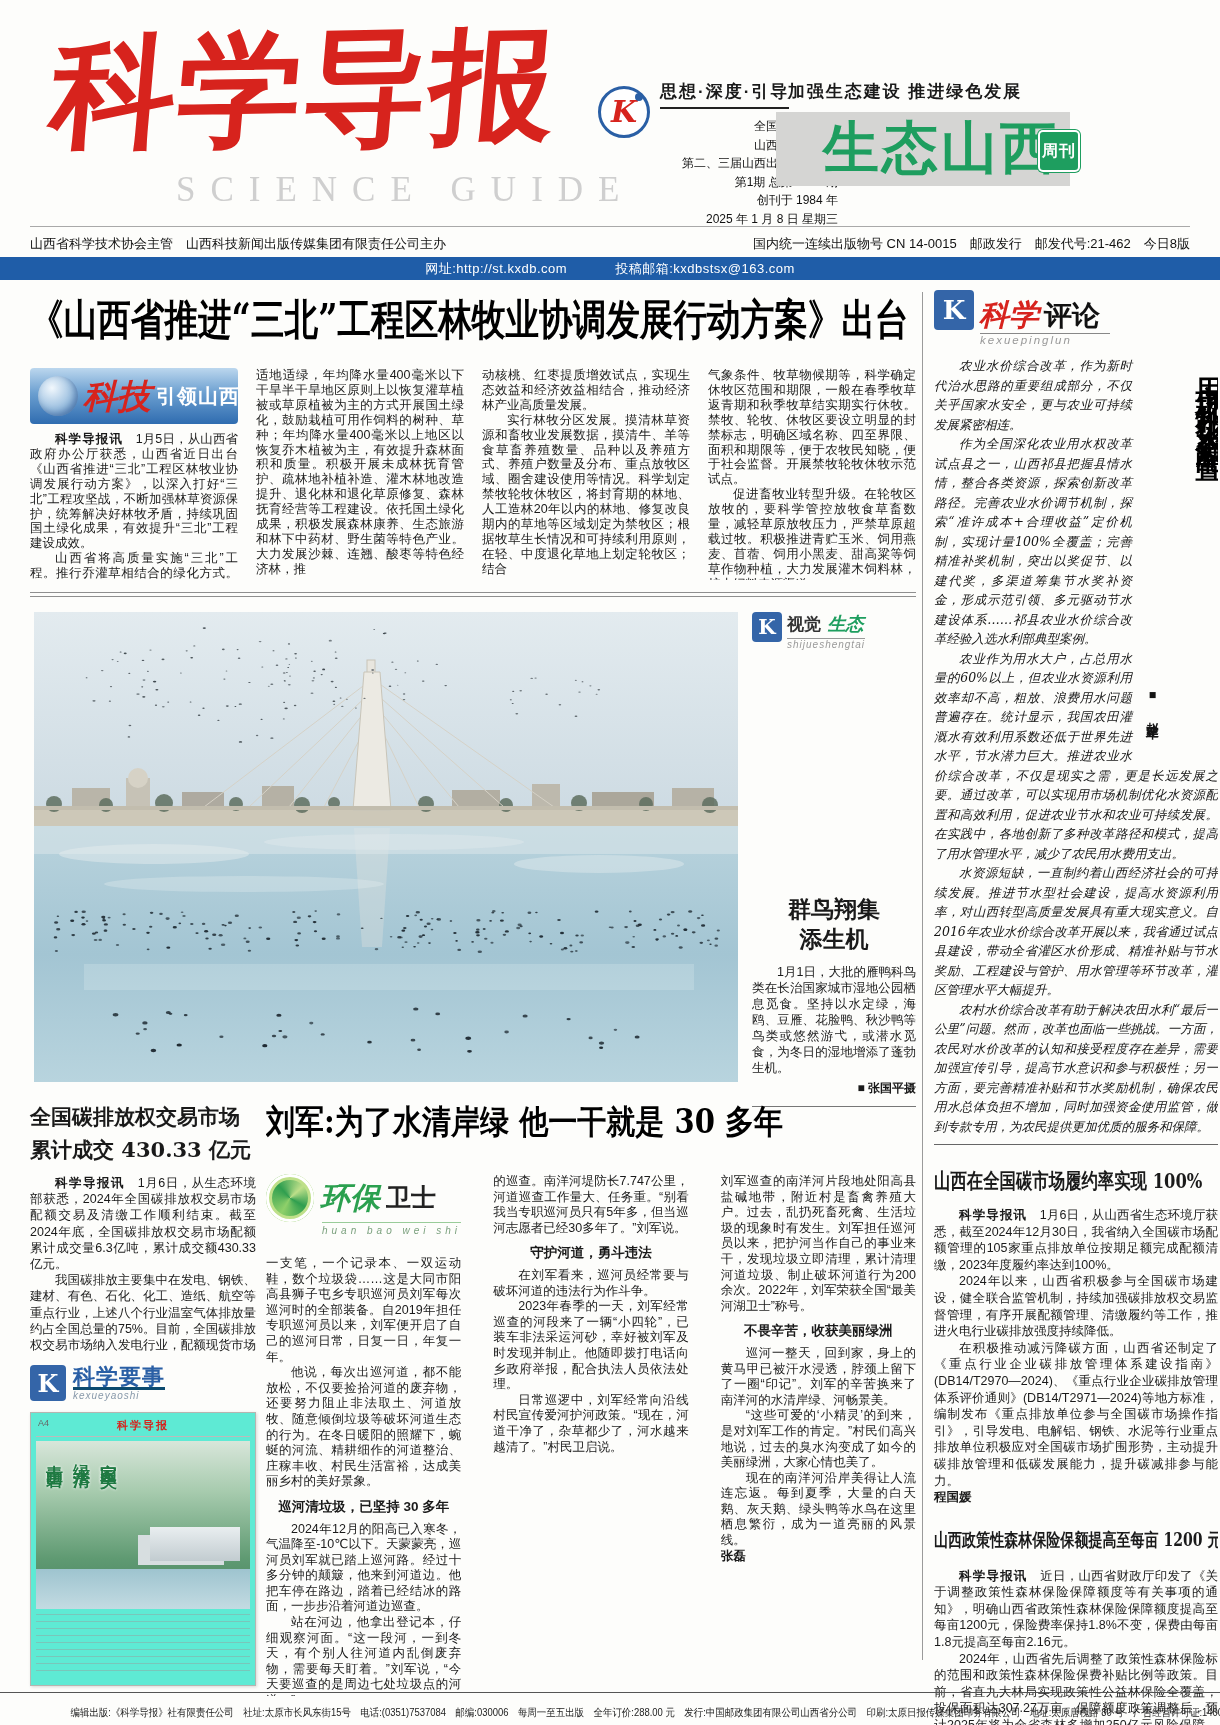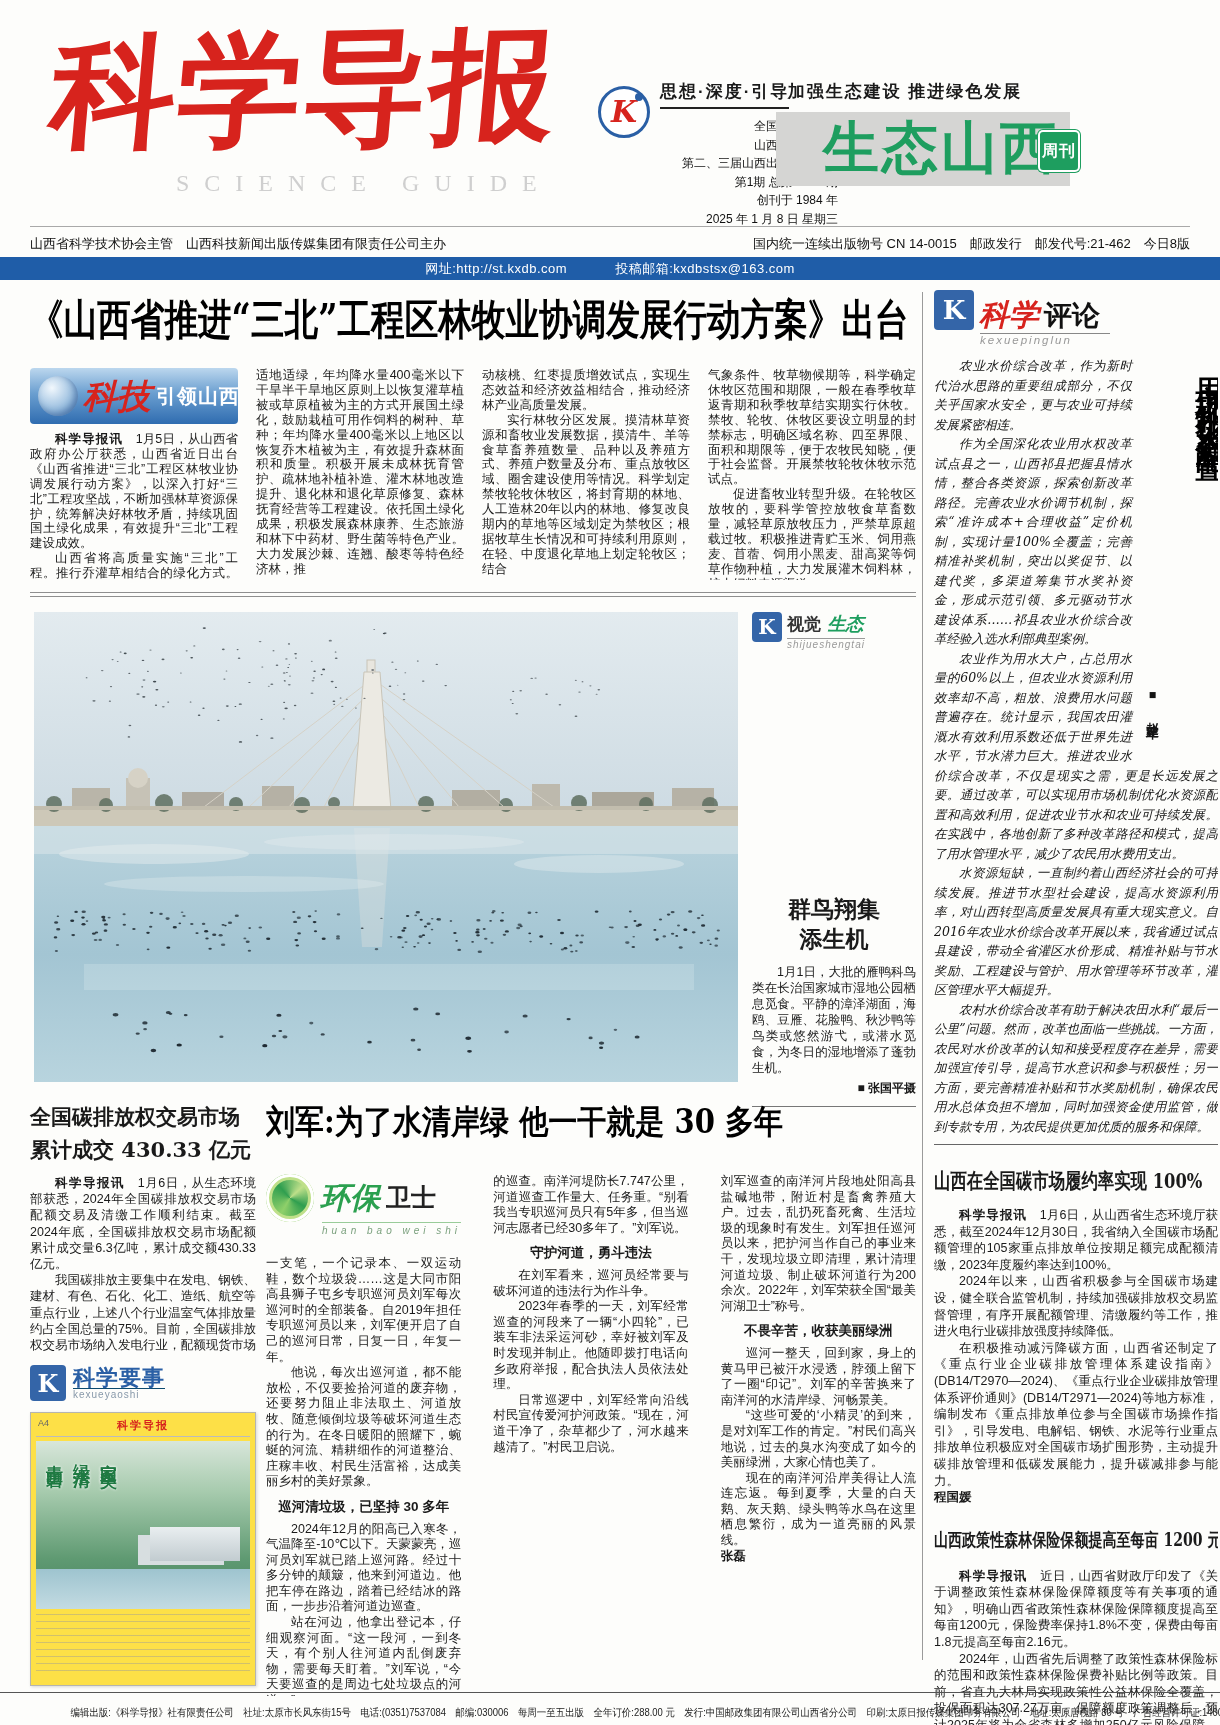--- a/index.html
+++ b/index.html
@@ -4,21 +4,21 @@
 <style>
   html,body{margin:0;padding:0;background:#e8e8e4;}
   .page{position:relative;width:1220px;height:1725px;margin:0 auto;background:#fdfdfb;
         font-family:"Liberation Sans","DejaVu Sans",sans-serif;color:#1a1a1a;overflow:hidden;}
   .abs{position:absolute;}
 
   
   .masthead-cn{left:58px;top:22px;font-size:124px;line-height:1.15;color:#d7231d;
       font-family:"DejaVu Serif","Liberation Serif",serif;font-weight:bold;
       transform:skewX(-6deg) rotate(-1deg);transform-origin:left top;letter-spacing:2px;white-space:nowrap;}
-  .masthead-en{left:176px;top:170px;font-size:24px;color:#cfcfcf;letter-spacing:15px;
+  .masthead-en{left:176px;top:170px;font-size:35px;color:#cfcfcf;letter-spacing:15px;
       font-family:"Liberation Serif","DejaVu Serif",serif;white-space:nowrap;}
 
   .hdr-mid{left:596px;top:80px;width:242px;}
   .k-circle{position:absolute;left:2px;top:6px;width:46px;height:46px;border:3px solid #2a5fa5;
       border-radius:50%;background:#fff;display:flex;align-items:center;justify-content:center;}
   .k-circle span{font-family:"DejaVu Serif",serif;font-style:italic;font-weight:bold;font-size:30px;color:#d7231d;line-height:1;}
   .k-circle i{position:absolute;right:4px;top:4px;width:8px;height:8px;border-radius:50%;background:#2a5fa5;}
   .slogan-box{margin-left:64px;display:inline-block;font-size:17px;font-weight:bold;letter-spacing:2px;
       border-bottom:2px solid #222;padding-bottom:4px;}
   .honors{margin-top:8px;text-align:right;font-size:12px;line-height:1.55;color:#111;}
@@ -75,22 +75,22 @@
   .cap-credit{margin-top:4px;text-align:right;font-size:12px;font-weight:bold;}
   .cap-rule{margin-top:9px;border-bottom:1px solid #777;}
 
   
   .bl{left:30px;top:1100px;width:226px;}
   .bl-title{font-size:21px;line-height:33px;font-weight:900;font-family:"DejaVu Serif","Liberation Serif",serif;}
   .bl-body{margin-top:9px;font-size:12.5px;line-height:16.2px;text-align:justify;height:178px;overflow:hidden;}
   .kx-banner{margin-top:9px;height:42px;display:flex;align-items:center;gap:7px;}
   .kx-banner .k-square{width:36px;height:36px;font-size:24px;}
   .kx-txt{font-size:22px;font-weight:900;color:#2a5fa5;font-family:"DejaVu Serif",serif;letter-spacing:1px;line-height:1;}
-  .kx-pinyin{font-size:10px;color:#8899aa;letter-spacing:1px;border-top:1px solid #0c4a6e;}
-  .thumb{margin-top:8px;height:262px;border:1px solid #b5b5b0;background:#fde047;padding:5px;position:relative;box-shadow:1px 1px 3px rgba(0,0,0,.15);}
+  .kx-pinyin{font-size:10px;color:#8899aa;font-style:italic;letter-spacing:1px;border-top:3px solid #0c4a6e;}
+  .thumb{margin-top:8px;height:262px;border:1px solid #b5b5b0;background:#5eead4;padding:5px;position:relative;box-shadow:1px 1px 3px rgba(0,0,0,.15);}
   .thumb-a4{position:absolute;left:7px;top:5px;font-size:9px;color:#666;}
   .thumb-head{text-align:center;font-size:11px;color:#d7231d;font-weight:bold;letter-spacing:2px;
       font-family:"DejaVu Serif",serif;}
   .thumb-bar{height:1px;background:#bbb;margin:3px 0 4px;}
   .thumb-img{height:168px;background:linear-gradient(180deg,#d8e6da 0%,#a7cbae 30%,#5f9a72 70%,#46805c 100%);position:relative;overflow:hidden;}
   .thumb-vwrap{position:absolute;left:8px;top:10px;display:flex;flex-direction:row;gap:4px;}
   .thumb-v{writing-mode:vertical-rl;font-size:17px;font-weight:900;color:#1f7a42;
       font-family:"DejaVu Serif",serif;text-shadow:0 0 3px #fff;letter-spacing:3px;}
   .thumb-bldg{position:absolute;right:10px;bottom:48px;width:90px;height:34px;
       background:linear-gradient(180deg,#e9eef0,#c2ccd0);box-shadow:-14px 6px 0 -2px #d7dee0;}
@@ -620,21 +620,21 @@
           <span class="l1">视觉</span>
           <span class="l2">生态</span>
           <div class="logo-pinyin">shijueshengtai</div>
         </div>
       </div>
     </div>
     <div class="cap-title">
       <div>群鸟翔集</div>
       <div>添生机</div>
     </div>
-    <div class="cap-text">1月1日，大批的雁鸭科鸟类在长治国家城市湿地公园栖息觅食。平静的漳泽湖面，海鸥、豆雁、花脸鸭、秋沙鸭等鸟类或悠然游弋，或潜水觅食，为冬日的湿地增添了蓬勃生机。</div>
+    <div class="cap-text">1月1日，大批的雁鸭科鸟类在长治国家城市湿地公园栖息觅食。坚持以水定绿，海鸥、豆雁、花脸鸭、秋沙鸭等鸟类或悠然游弋，或潜水觅食，为冬日的湿地增添了蓬勃生机。</div>
     <div class="cap-credit">■ 张国平摄</div>
     <div class="cap-rule"></div>
   </div>
 
   <div class="abs bl">
     <div class="bl-title">
       <div>全国碳排放权交易市场</div>
       <div>累计成交 430.33 亿元</div>
     </div>
     <div class="bl-body">

